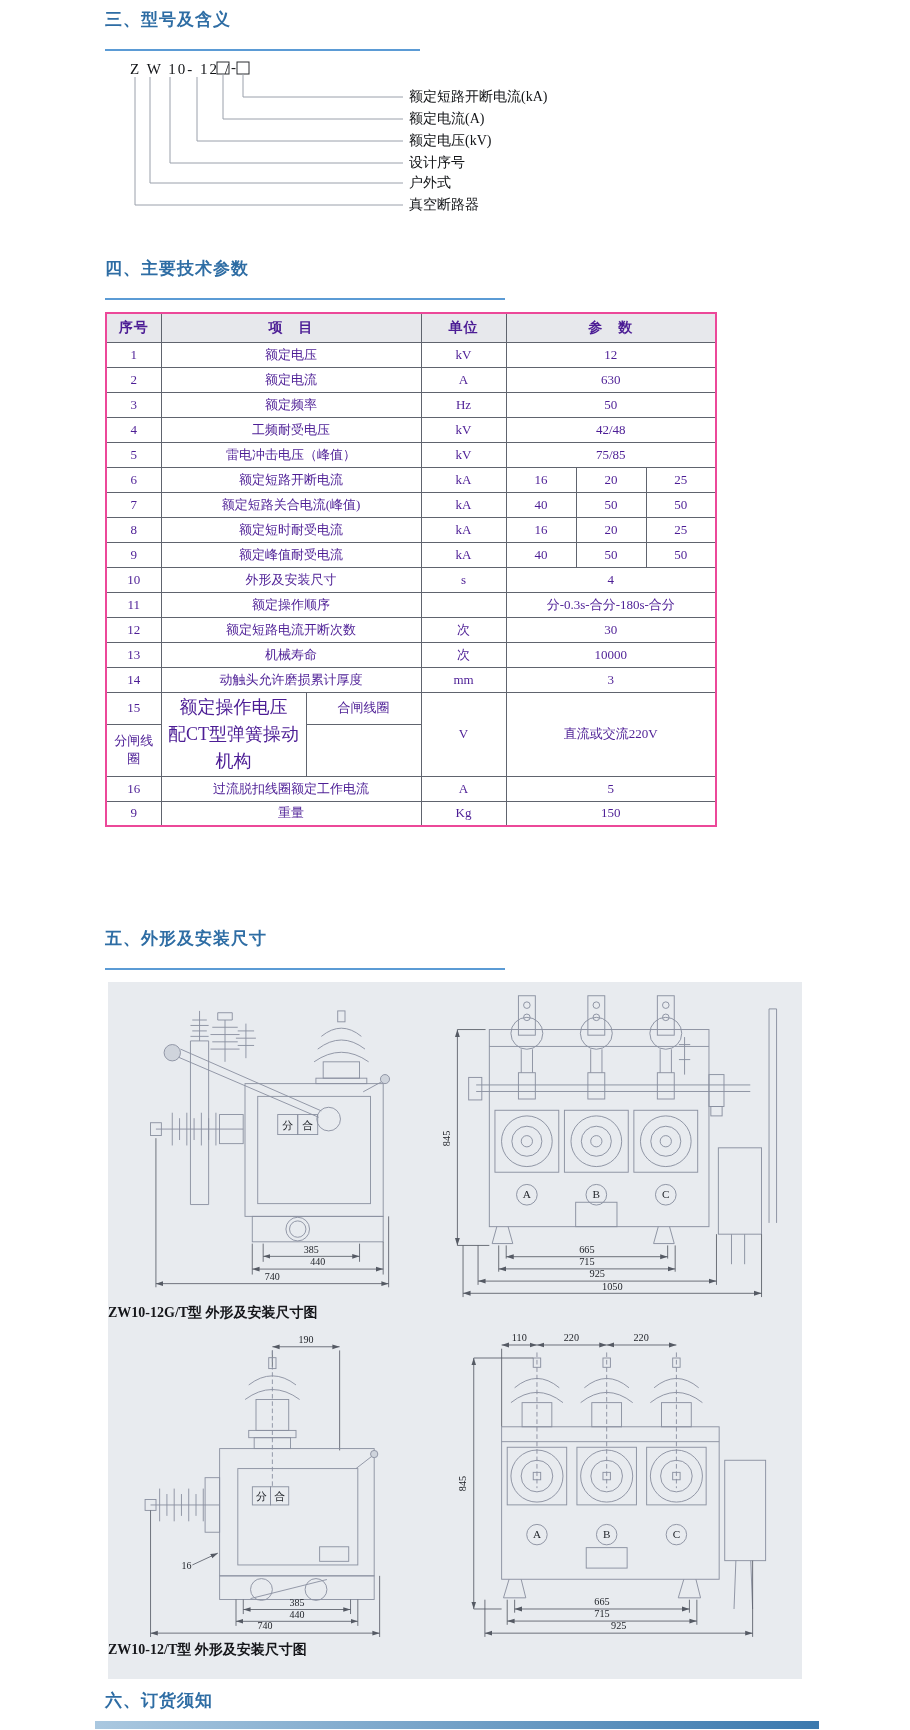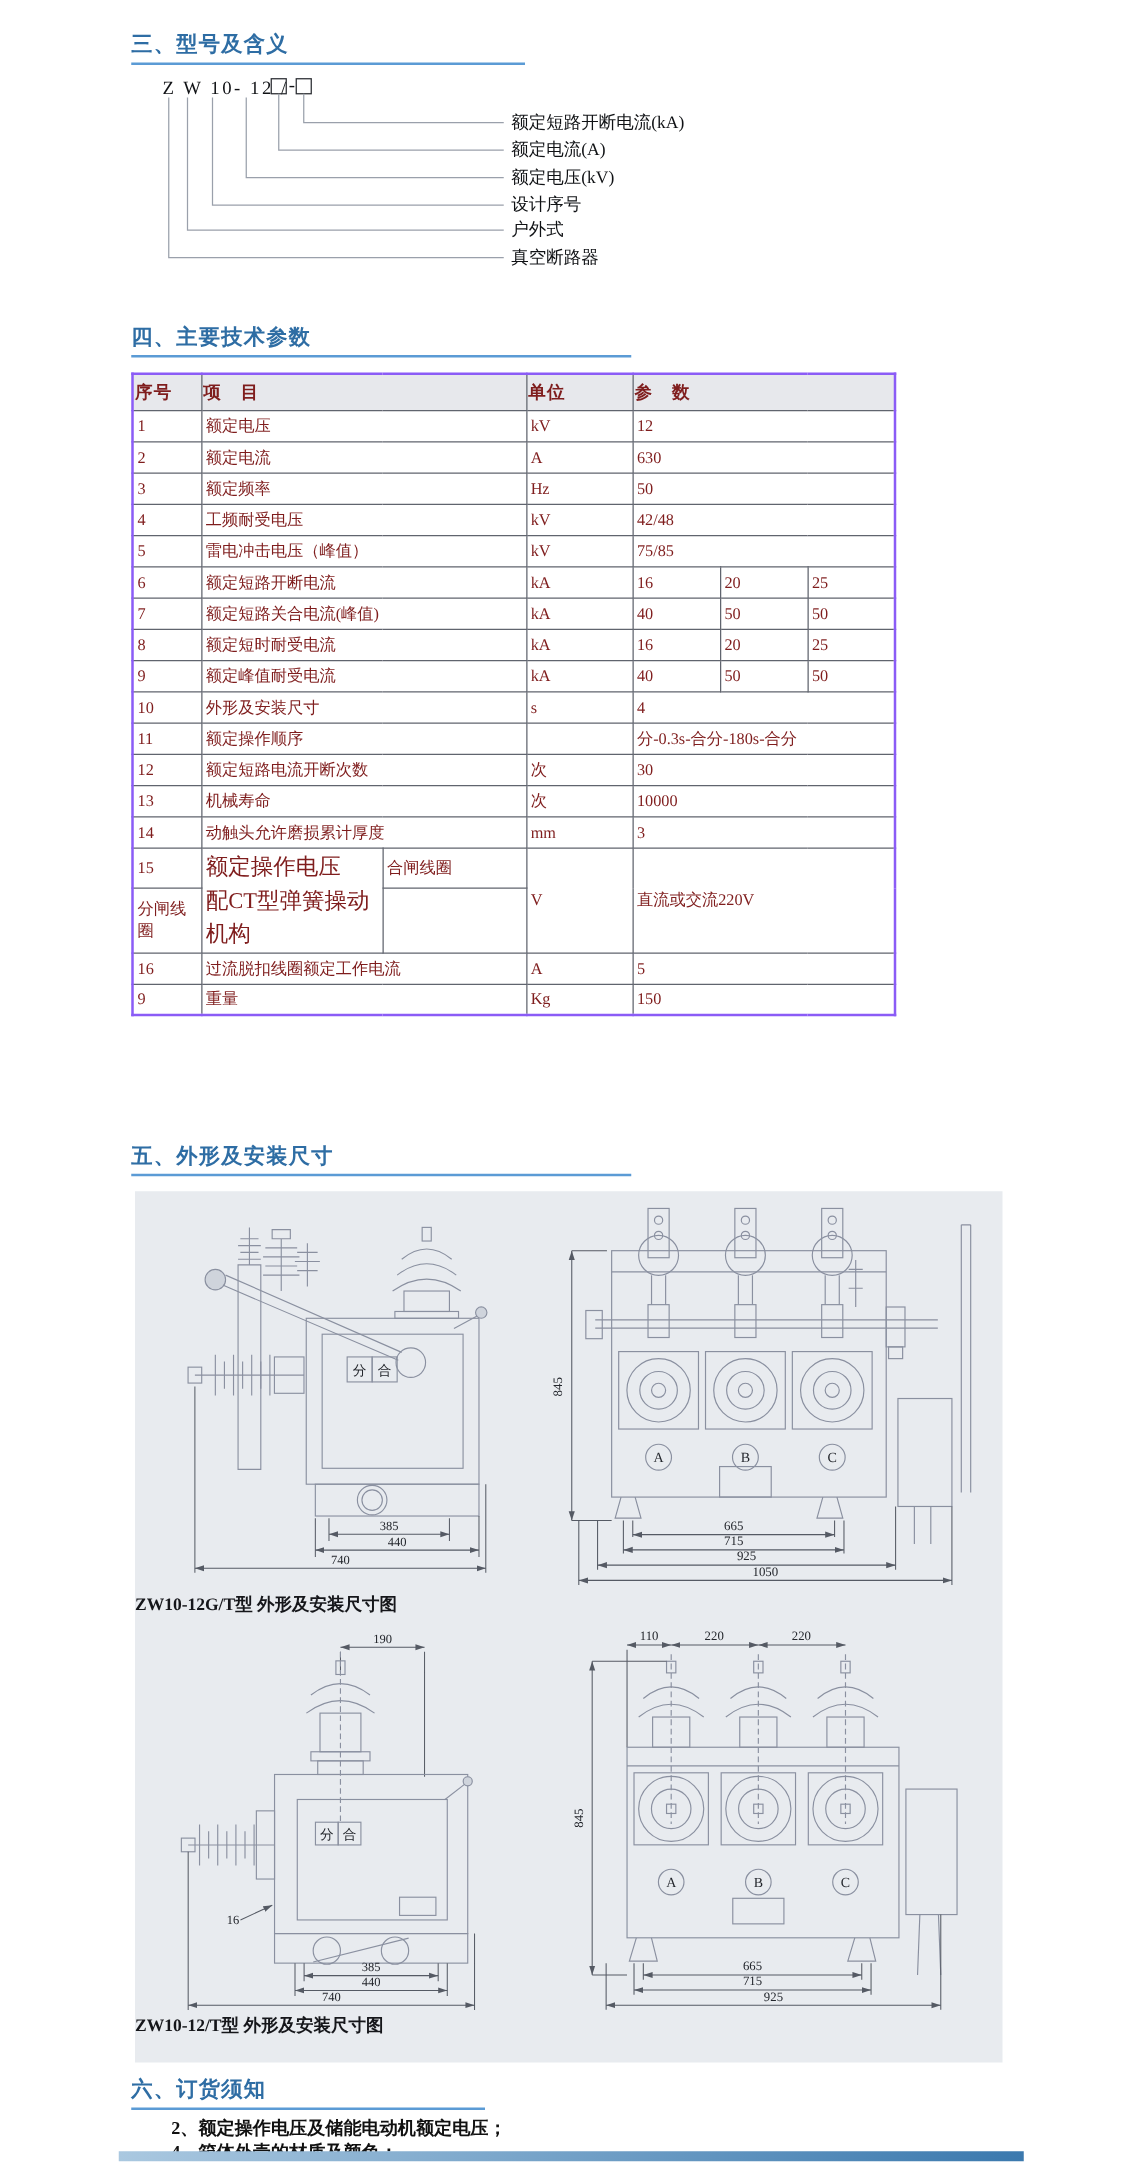--- a/index.html
+++ b/index.html
@@ -4,36 +4,36 @@
 <style>
   :root{
     --heading:#2e6da4; --underline:#5b9bd5; --panel-bg:#e8ebef;
     --line:#8a90a0; --table-header-bg:#e7e8ec;
     --footer-grad-a:#aac8e0; --footer-grad-b:#3b79ae;
   }
   *{box-sizing:border-box}
   body{margin:0;background:#ffffff}
   .page{position:relative;width:910px;height:1730px;background:#fff;
         font-family:"Liberation Serif",serif;overflow:hidden;padding-top:8px}
-  .sec-head{margin:16px 0 0 105px;font:bold 17px "Liberation Sans",sans-serif;
-            color:var(--heading);padding-bottom:3px;border-bottom:2px solid var(--underline);
+  .sec-head{margin:0 0 0 105px;font:bold 17px "Liberation Sans",sans-serif;
+            color:var(--heading);padding-bottom:18px;border-bottom:2px solid var(--underline);
             letter-spacing:1px}
   .w315{width:315px}.w400{width:400px}.w283{width:283px}
   .mt22{margin-top:22px}.mt100{margin-top:100px}.mt10{margin-top:10px}
 
   
   .model-svg{display:block;margin:4px 0 0 105px}
   .mtx{font:15px "Liberation Serif",serif;fill:#101215;letter-spacing:2px}
   .mln{fill:none;stroke:#9aa0ab;stroke-width:1}
   .mbox{fill:none;stroke:#2a2c31;stroke-width:1}
   .mlbl{font:14px "Liberation Serif",serif;fill:#101215}
 
   
   .ptable{border-collapse:collapse;margin:12px 0 0 105px;table-layout:fixed;width:610px;
-          font-size:13px;color:#7f1d1d;text-align:left;border:2px solid #8b5cf6}
+          font-size:13px;color:#4c1d95;text-align:center;border:2px solid #ec4899}
   .ptable th{background:var(--table-header-bg);font:bold 14px "Liberation Sans",sans-serif;
              height:29px;border:1px solid #60646e;letter-spacing:1px}
   .ptable td{border:1px solid #60646e;height:25px;padding:1px 3px}
   .item2 div{line-height:1.5;font-size:18px}
 
   
   .panel{width:694px;margin:12px 0 0 108px;background:var(--panel-bg);
          padding:8px 0 0 0;height:697px}
   .draw-row{display:flex;justify-content:center;align-items:flex-end;gap:8px}
   .fig-caption{text-align:left;font:bold 14px "Liberation Serif",serif;

